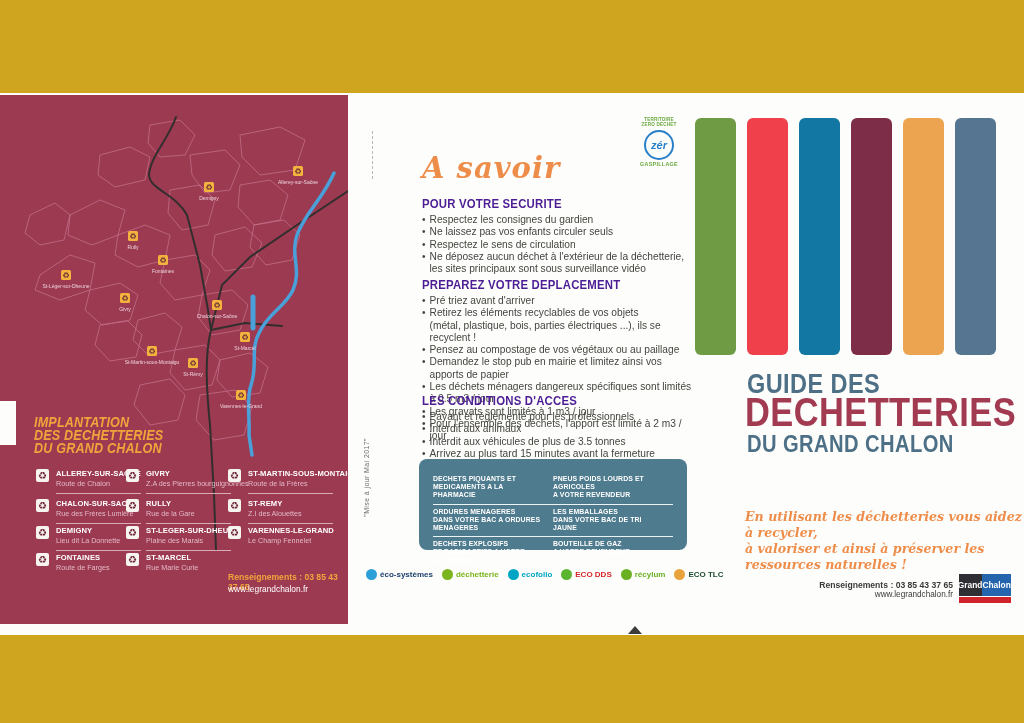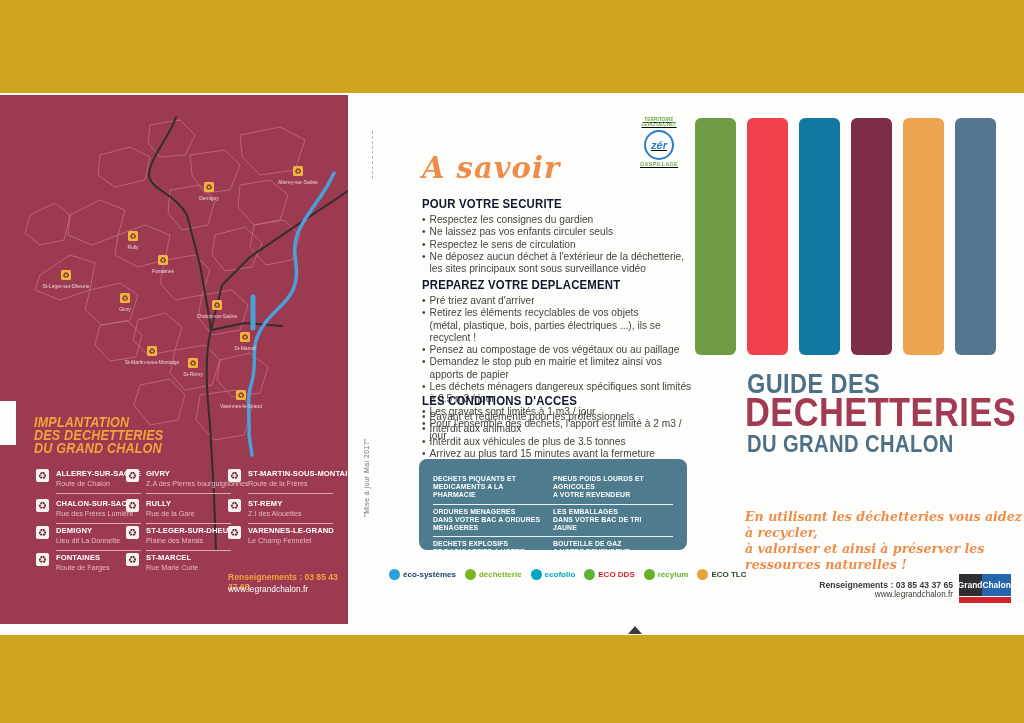--- a/index.html
+++ b/index.html
@@ -24,42 +24,42 @@
   .entry .etxt{margin-left:20px;}
   .entry .ename{color:#ffffff;font-weight:bold;font-size:7.6px;letter-spacing:.1px;white-space:nowrap;}
   .entry .eaddr{color:#e3bac6;font-size:7.2px;margin-top:1px;white-space:nowrap;}
   .entry.sep .etxt{border-bottom:1px solid #d9aab8;padding-bottom:5px;}
   .lcontact1{position:absolute;left:228px;top:477px;color:#f2a43c;font-weight:bold;font-size:8.6px;}
   .lcontact2{position:absolute;left:228px;top:489px;color:#ffffff;font-size:8.4px;}
   
   .vert-credit{position:absolute;left:372px;top:38px;width:0;height:48px;border-left:1px dashed #b9b9b4;}
   .vert-update{position:absolute;left:363px;top:345px;writing-mode:vertical-rl;transform:rotate(180deg);
     font-size:7px;color:#6d6d68;letter-spacing:.4px;}
-  .badge{position:absolute;left:630px;top:24px;width:58px;text-align:center;text-decoration:underline;}
+  .badge{position:absolute;left:630px;top:24px;width:58px;text-align:center;}
   .badge .bline{color:#69a83d;font-size:4.6px;font-weight:bold;letter-spacing:.2px;line-height:5.4px;}
   .badge .bcirc{margin:2px auto 1px;width:26px;height:26px;border:2.5px solid #2a7fc9;border-radius:50%;
     color:#2a7fc9;font-weight:bold;font-size:11px;line-height:26px;font-style:italic;}
   .badge .bbot{color:#69a83d;font-size:5.4px;font-weight:bold;letter-spacing:.3px;}
   .script{font-family:"DejaVu Serif",serif;font-style:italic;}
   .asavoir{position:absolute;left:422px;top:58px;color:#ee8d4a;font-size:29px;font-weight:bold;letter-spacing:1px;}
   .msec{position:absolute;left:422px;width:272px;}
-  .msec .mtitle{color:#0f172a;font-weight:bold;font-size:12.4px;margin-bottom:3px;}
+  .msec .mtitle{color:#4c1d95;font-weight:bold;font-size:12.4px;margin-bottom:3px;}
   .msec .mtitle span{display:inline-block;transform:scaleX(.92);transform-origin:0 50%;white-space:nowrap;letter-spacing:.2px;}
   .bullet{display:flex;gap:4px;font-size:10.2px;line-height:12.3px;color:#45443f;}
   .bullet .dot{flex:0 0 auto;}
   .bullet .btxt{white-space:pre-line;}
   .interdits{position:absolute;left:419px;top:366px;width:268px;height:91px;background:#4e7b8e;border-radius:8px;
     padding:8px 14px 0 14px;box-sizing:border-box;color:#fff;}
   .interdits .ititle{font-family:"DejaVu Serif",serif;font-style:italic;font-weight:bold;font-size:19px;line-height:20px;}
   .igrid{display:flex;margin-top:5px;}
   .icol{width:50%;}
   .icol .iitem{font-size:6.9px;font-weight:bold;line-height:8.2px;white-space:pre-line;letter-spacing:.1px;
     padding:3px 10px 4px 0;}
   .icol .iitem.isep{border-bottom:1px solid rgba(255,255,255,.9);}
-  .logos{position:absolute;left:366px;top:476px;width:332px;display:flex;align-items:center;gap:9px;margin-left:23px;}
+  .logos{position:absolute;left:366px;top:476px;width:332px;display:flex;align-items:center;gap:9px;}
   .logo{display:flex;align-items:center;gap:3px;}
   .logo .ldot{width:11px;height:11px;border-radius:50%;}
   .logo .lname{font-size:8px;font-weight:bold;white-space:nowrap;}
   
   .bar{position:absolute;top:25px;width:41px;height:237px;border-radius:6px;}
   .rt1{position:absolute;left:747px;top:275px;color:#4d7086;font-weight:bold;font-size:28px;}
   .rt2{position:absolute;left:745px;top:296px;color:#a23a52;font-weight:bold;font-size:41px;}
   .rt3{position:absolute;left:747px;top:337px;color:#4d7086;font-weight:bold;font-size:24px;}
   .rt1 span,.rt2 span,.rt3 span{display:inline-block;transform:scaleX(.84);transform-origin:0 50%;white-space:nowrap;letter-spacing:.5px;}
   .tagline{position:absolute;left:745px;top:381px;color:#ee8d4a;font-size:12.6px;line-height:16px;font-weight:bold;margin-top:35px;}

